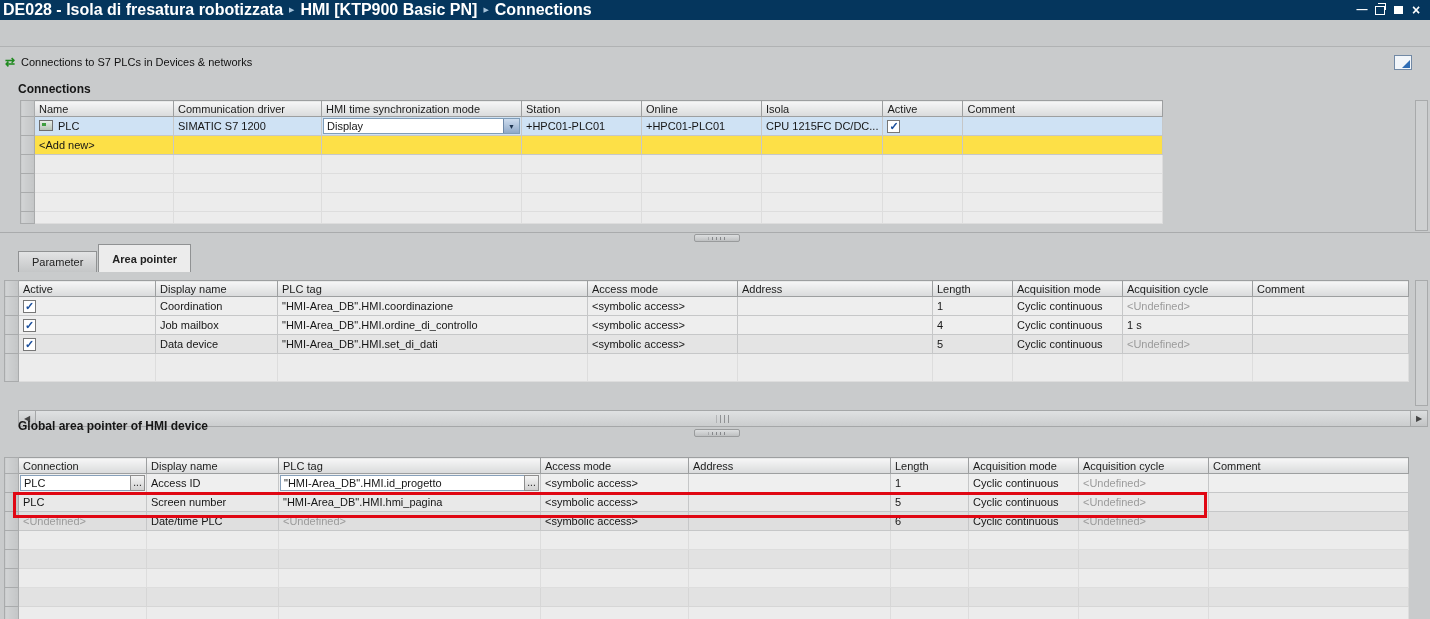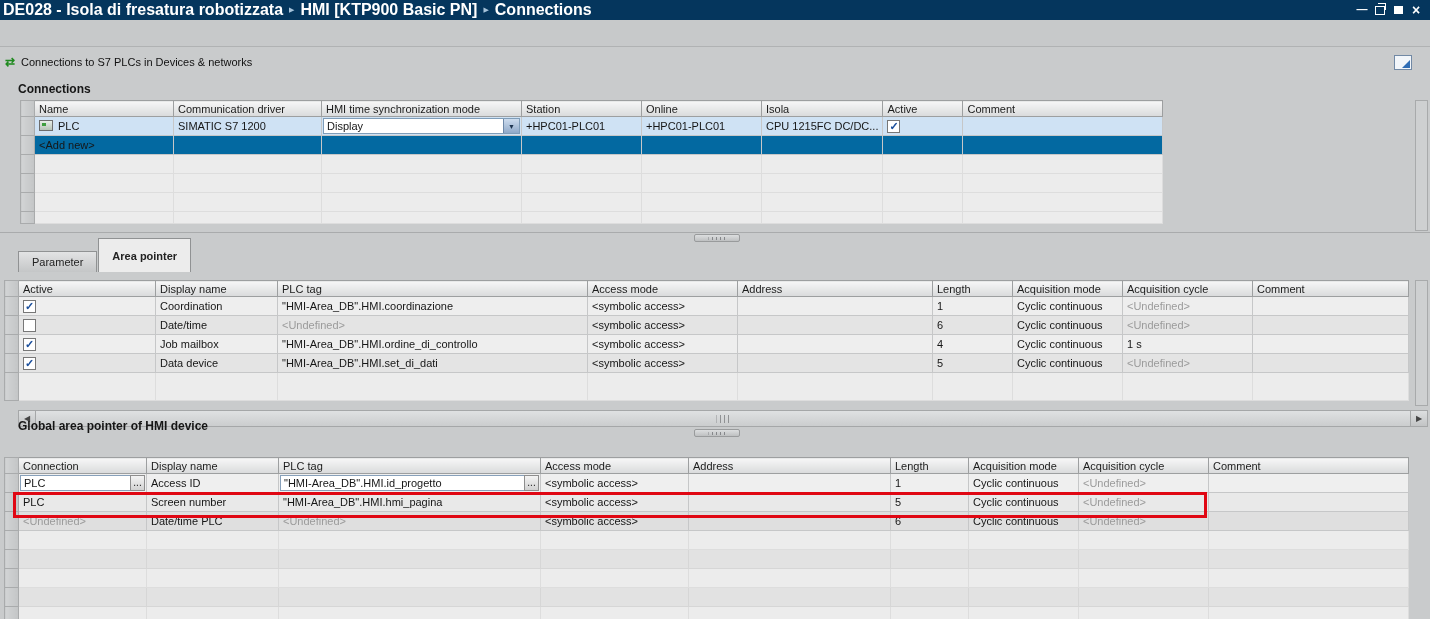--- a/index.html
+++ b/index.html
@@ -35,21 +35,21 @@
 .sec-title{position:absolute;font-weight:bold;font-size:12px;}
 .hline{position:absolute;left:0;width:1430px;height:1px;background:#a9abac;}
 
 
 table.grid{position:absolute;border-collapse:collapse;table-layout:fixed;background:#ececec;}
 .grid th,.grid td{border:1px solid #c6c7c8;height:19px;padding:0 4px;text-align:left;vertical-align:middle;
                   overflow:hidden;white-space:nowrap;font-weight:normal;font-size:11px;box-sizing:border-box;}
 .grid thead th{height:16px;background:linear-gradient(#f7f7f7,#d9dadb);border:1px solid #9d9fa0;color:#1c1c1c;}
 .grid td.stub,.grid th.stub{background:linear-gradient(90deg,#d2d4d5,#c3c5c6);border-color:#a9abac;padding:0;}
 tr.sel td{background:#cfe2f4;}
-tr.addnew td{background:#0369a1;}
+tr.addnew td{background:#fde047;}
 tr.r-odd td{background:#eeeeee;}
 tr.r-even td{background:#e4e4e4;}
 tr.g0 td{background:#efefef;}
 tr.g1 td{background:#e9e9e9;}
 tr.g2 td{background:#dfdfdf;}
 tr.f-light td{background:#ececec;border-color:#dddddd;}
 tr.f-dark td{background:#e2e2e2;border-color:#d6d6d6;}
 tr.fillr td{background:#ececec;border-color:#dddddd;}
 .und{color:#9b9b9b;}
 .c-center{text-align:center;}
@@ -67,21 +67,21 @@
 .editbox{position:absolute;left:1px;top:1px;right:1px;bottom:1px;background:#fff;border:1px solid #87a0ba;
          display:flex;align-items:center;padding:0 17px 0 3px;}
 .dots-btn{position:absolute;right:1px;top:1px;bottom:1px;width:15px;display:flex;align-items:flex-end;justify-content:center;
           background:linear-gradient(#f4f4f4,#d2d2d2);border:1px solid #8e8e8e;font-size:10px;line-height:0.6;
           padding-bottom:4px;color:#222;box-sizing:border-box;}
 
 
 .tabsbar{position:absolute;left:18px;top:249px;height:23px;display:flex;align-items:flex-end;}
 .tab{height:21px;display:flex;align-items:center;padding:0 13px;background:linear-gradient(#e2e3e4,#c4c6c7);
      border:1px solid #909293;border-bottom:none;margin-right:1px;color:#222;box-sizing:border-box;}
-.tab.active{height:34px;background:#ececec;font-weight:bold;}
+.tab.active{height:28px;background:#ececec;font-weight:bold;}
 
 
 .hscroll{position:absolute;left:18px;top:410px;width:1410px;height:17px;background:#c3c5c6;
          border:1px solid #a5a7a8;display:flex;align-items:stretch;box-sizing:border-box;}
 .hs-btn{width:17px;display:flex;align-items:center;justify-content:center;font-size:8px;color:#444;
         background:linear-gradient(#dddfe0,#c2c4c5);border-right:1px solid #a5a7a8;box-sizing:border-box;}
 .hs-btn.right{border-right:none;border-left:1px solid #a5a7a8;}
 .hs-thumb{flex:1;background:linear-gradient(#dfe1e2,#cbcdce);position:relative;}
 .hs-grip{position:absolute;left:50%;top:4px;transform:translateX(-50%);width:13px;height:8px;
          background:repeating-linear-gradient(90deg,#909294 0 1px,transparent 1px 4px);}
@@ -272,32 +272,20 @@
         <td class="c-center"><span class="cb">✓</span></td>
         <td>Coordination</td>
         <td>"HMI-Area_DB".HMI.coordinazione</td>
         <td>&lt;symbolic access&gt;</td>
         <td></td>
         <td>1</td>
         <td>Cyclic continuous</td>
         <td class="und">&lt;Undefined&gt;</td>
         <td></td>
       </tr>
-      <tr class="r-even">
-        <td class="stub"></td>
-        <td class="c-center"><span class="cb"></span></td>
-        <td>Date/time</td>
-        <td class="und">&lt;Undefined&gt;</td>
-        <td>&lt;symbolic access&gt;</td>
-        <td></td>
-        <td>6</td>
-        <td>Cyclic continuous</td>
-        <td class="und">&lt;Undefined&gt;</td>
-        <td></td>
-      </tr>
       <tr class="r-odd">
         <td class="stub"></td>
         <td class="c-center"><span class="cb">✓</span></td>
         <td>Job mailbox</td>
         <td>"HMI-Area_DB".HMI.ordine_di_controllo</td>
         <td>&lt;symbolic access&gt;</td>
         <td></td>
         <td>4</td>
         <td>Cyclic continuous</td>
         <td>1 s</td>

